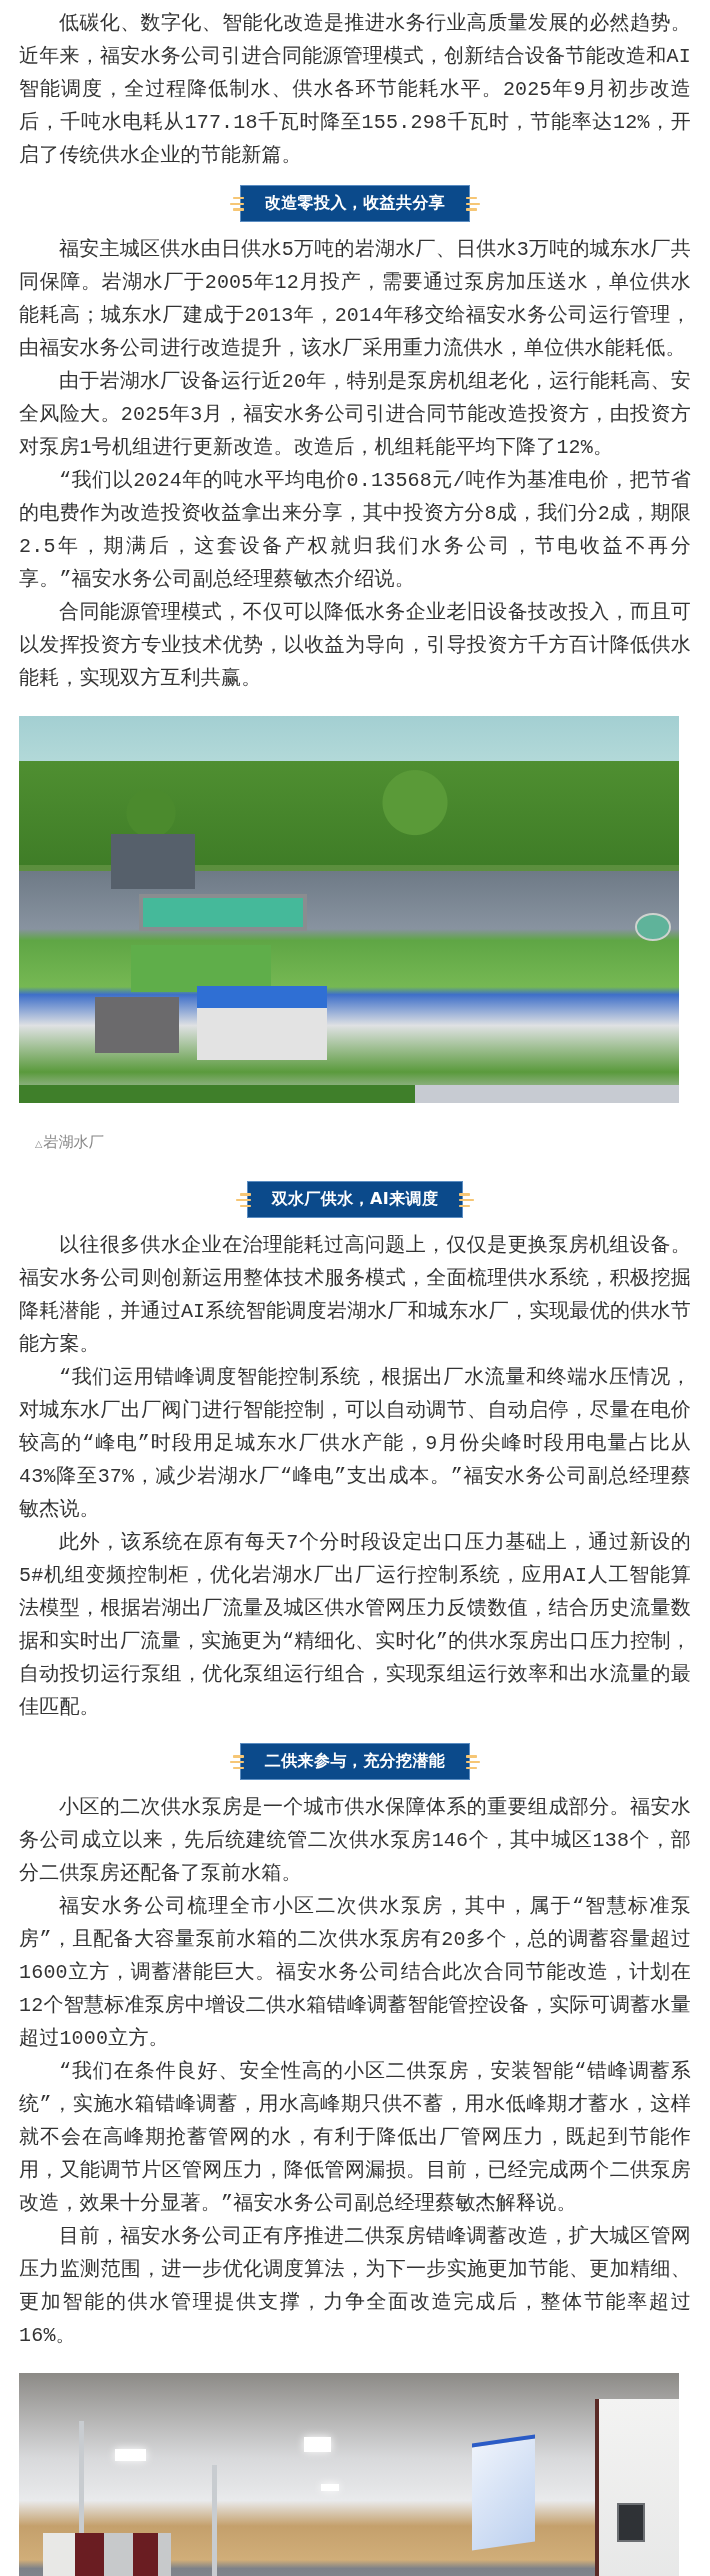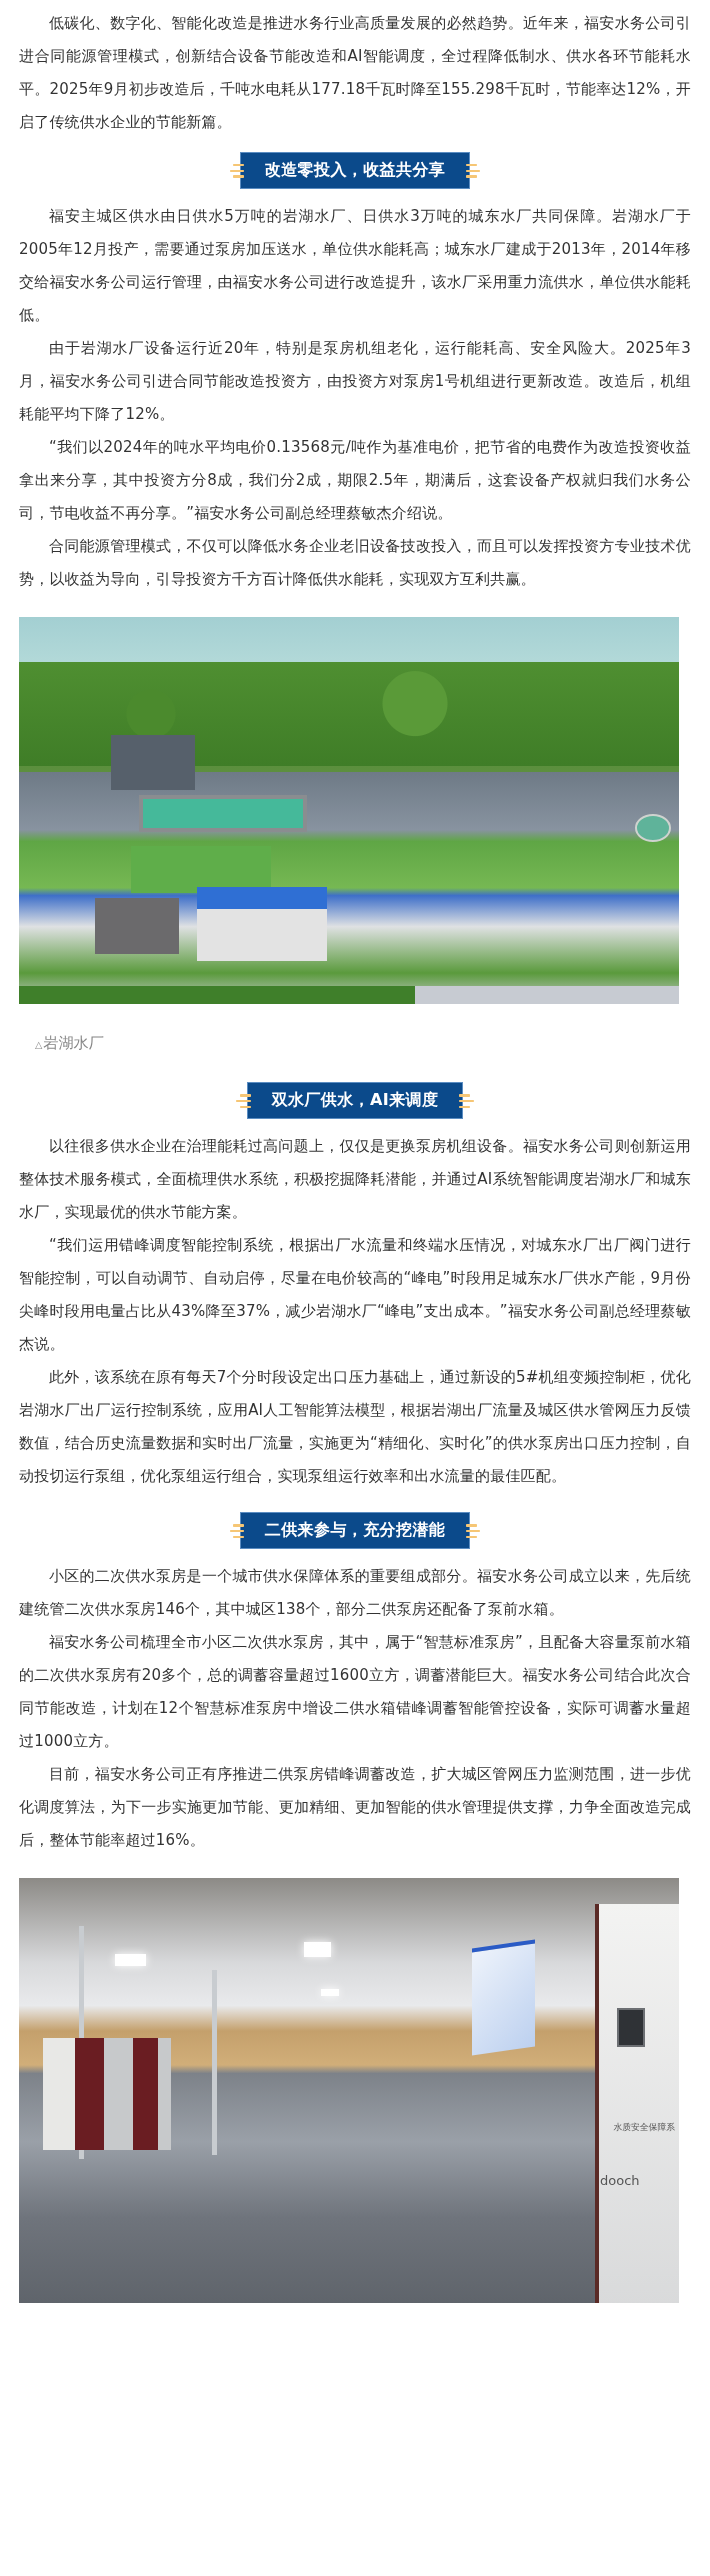--- a/index.html
+++ b/index.html
@@ -1,18 +1,18 @@
 <!DOCTYPE html>
 <html style="font-size:13px"><head>
 <meta charset="utf-8">
 <style>
   html, body { margin:0; padding:0; background:#ffffff; }
   body { width:710px; font-family:"DejaVu Sans","Liberation Sans",sans-serif; color:#333333; }
   .article { padding:0 19px 0 19px; box-sizing:border-box; width:710px; }
-  p.para { margin:0; font-size:15px; line-height:33px; text-indent:2em; letter-spacing:0.2px; text-align:justify; color:#333; }
+  p.para { margin:0; font-size:20px; line-height:33px; text-indent:2em; letter-spacing:0.2px; text-align:justify; color:#333;font-family:Liberation Mono, monospace; }
   p.para.first { padding-top:7.2px; }
   .section-head { display:flex; justify-content:center; align-items:center; height:40px; margin:11.2px 0 9.6px 0;text-align:right; }
   .section-head .box { position:relative; background:#0b4a8b; border:0.8px solid #5b8dc2; height:35px; display:flex; align-items:center; justify-content:center; padding:0 24px; }
   .section-head .box span { color:#ffffff; font-weight:bold; font-size:16px; letter-spacing:0.4px; }
   .deco { position:absolute; top:50%; transform:translateY(-50%); width:14.4px; height:16px; }
   .deco i { position:absolute; height:2.4px; background:#f6c675; border-radius:0.8px; }
   .deco.left { left:-11.2px; }
   .deco.right { right:-11.2px; }
   .deco.left i.a { top:1.6px; left:3.2px; width:11.2px; }
   .deco.left i.b { top:7.2px; left:0; width:14.4px; }
@@ -119,20 +119,21 @@
       <span>二供来参与，充分挖潜能</span>
       <div class="deco right">
           <i class="a"></i>
           <i class="b"></i>
           <i class="c"></i>
         </div>
     </div>
   </div>
   <p class="para">小区的二次供水泵房是一个城市供水保障体系的重要组成部分。福安水务公司成立以来，先后统建统管二次供水泵房146个，其中城区138个，部分二供泵房还配备了泵前水箱。</p>
   <p class="para">福安水务公司梳理全市小区二次供水泵房，其中，属于“智慧标准泵房”，且配备大容量泵前水箱的二次供水泵房有20多个，总的调蓄容量超过1600立方，调蓄潜能巨大。福安水务公司结合此次合同节能改造，计划在12个智慧标准泵房中增设二供水箱错峰调蓄智能管控设备，实际可调蓄水量超过1000立方。</p>
+  <p class="para">“我们在条件良好、安全性高的小区二供泵房，安装智能“错峰调蓄系统”，实施水箱错峰调蓄，用水高峰期只供不蓄，用水低峰期才蓄水，这样就不会在高峰期抢蓄管网的水，有利于降低出厂管网压力，既起到节能作用，又能调节片区管网压力，降低管网漏损。目前，已经完成两个二供泵房改造，效果十分显著。”福安水务公司副总经理蔡敏杰解释说。</p>
   <p class="para">目前，福安水务公司正有序推进二供泵房错峰调蓄改造，扩大城区管网压力监测范围，进一步优化调度算法，为下一步实施更加节能、更加精细、更加智能的供水管理提供支撑，力争全面改造完成后，整体节能率超过16%。</p>
 
   <div class="photo pump">
     <div class="ceiling-light" style="left:96px;top:76px;width:30.5px;height:11.2px;"></div>
     <div class="ceiling-light" style="left:285px;top:64px;width:27px;height:14.4px;"></div>
     <div class="ceiling-light" style="left:302px;top:111px;width:17.7px;height:6.4px;"></div>
     <div class="pipe" style="left:60px;top:48px;height:233px;"></div>
     <div class="pipe" style="left:193px;top:92px;height:185px;"></div>
     <div class="equip"></div>
     <div class="panel"></div>

